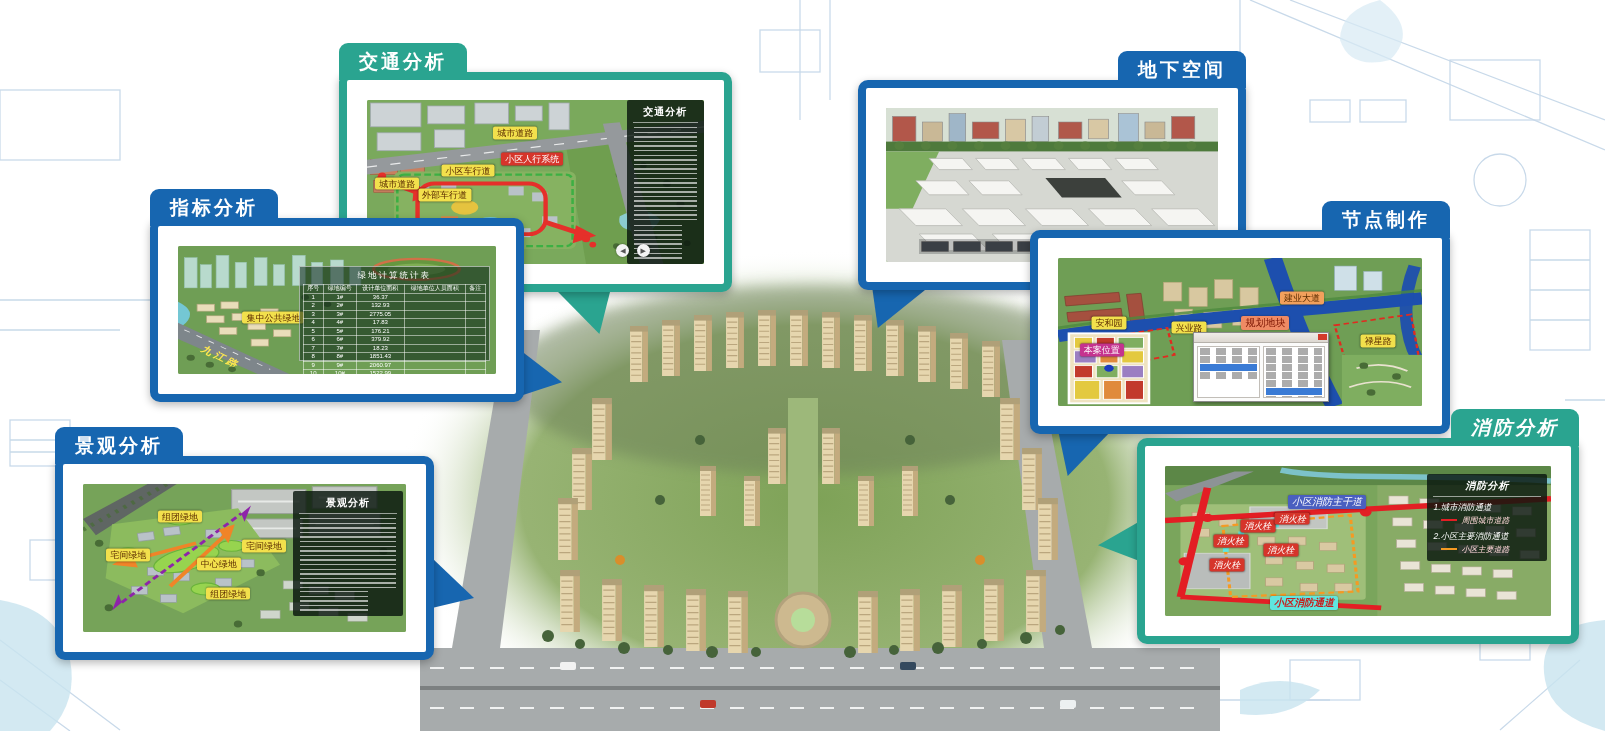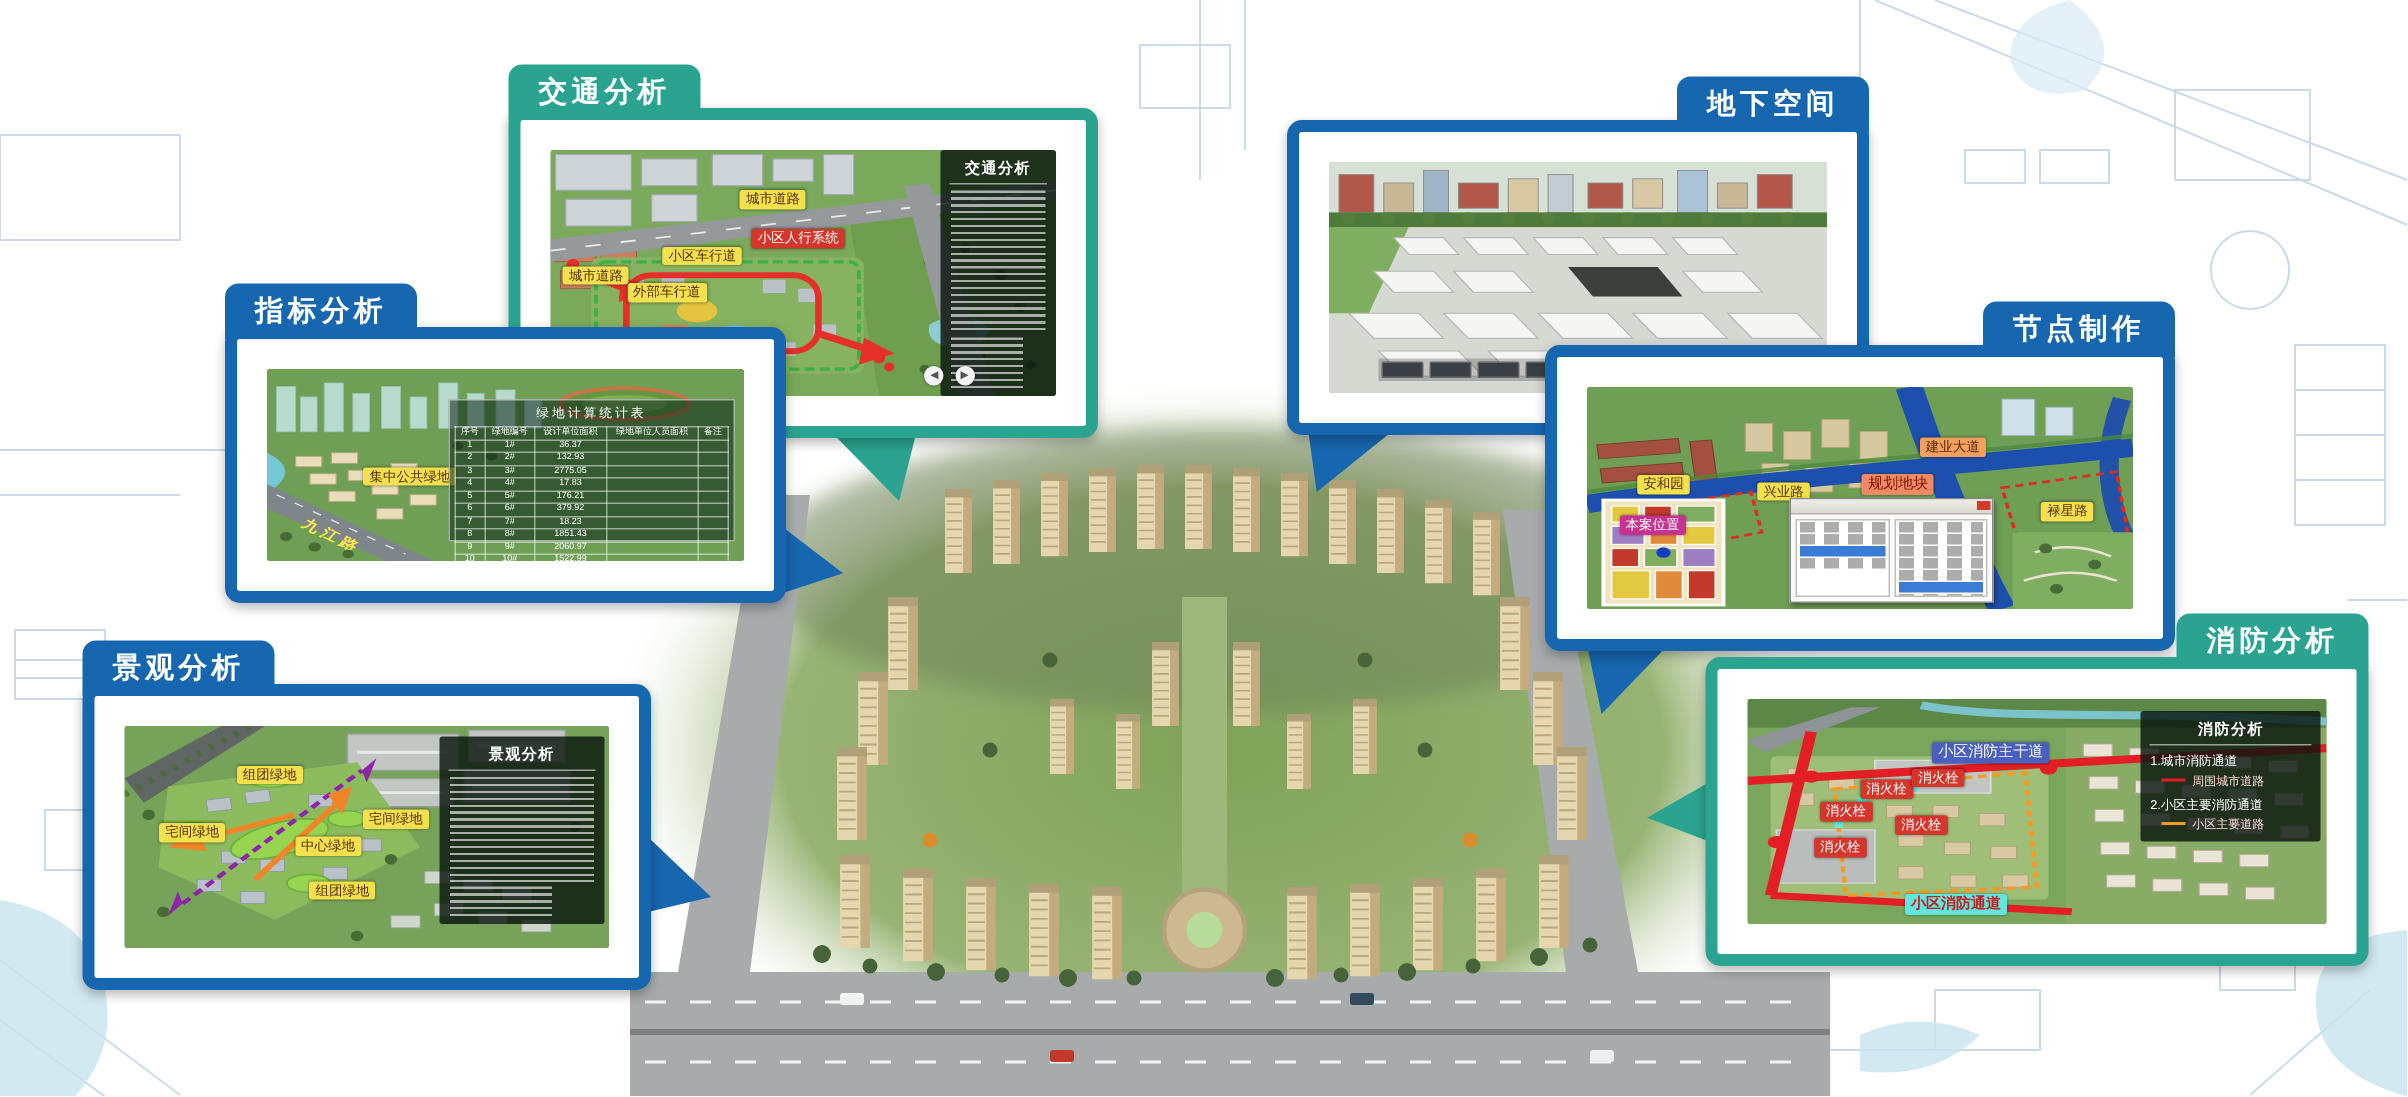--- a/index.html
+++ b/index.html
@@ -676,21 +676,21 @@
       <span class="chip yellow" style="left:56%;top:42%;">宅间绿地</span>
       <span class="chip yellow" style="left:45%;top:74%;">组团绿地</span>
       <div class="sbar" style="right:1%;top:5%;width:34%;height:84%;">
         <h4>景观分析</h4>
         <div class="fxp" style="height:70px;"></div>
         <div class="fxp short" style="height:22px;"></div>
       </div>
     </div>
   </div>
 
-  <div class="panel teal" style="left:1137px;top:438px;width:442px;height:206px;">
+  <div class="panel teal" style="left:1137px;top:438px;width:442px;height:206px;font-style:italic;">
     <div class="tab right">消防分析</div>
     <div class="img">
       <svg viewBox="0 0 200 110" preserveAspectRatio="none">
         <rect width="200" height="110" fill="#7aa55c"></rect>
         <rect x="110" y="0" width="90" height="110" fill="#88ab66"></rect>
         <rect x="0" y="0" width="200" height="14" fill="#5c8747"></rect>
         <path d="M60,3 C90,11 130,5 200,11" stroke="#7fc9d8" stroke-width="4" fill="none" opacity="0.9"></path>
         <path d="M0,20 L36,4 L46,4 L6,26 Z" fill="#8d9396"></path>
         <rect x="8" y="28" width="96" height="70" rx="2" fill="#9fbf79"></rect>
         <rect x="44" y="30" width="40" height="16" fill="#c2c6c2" stroke="#dadedb" stroke-width="0.6"></rect>

